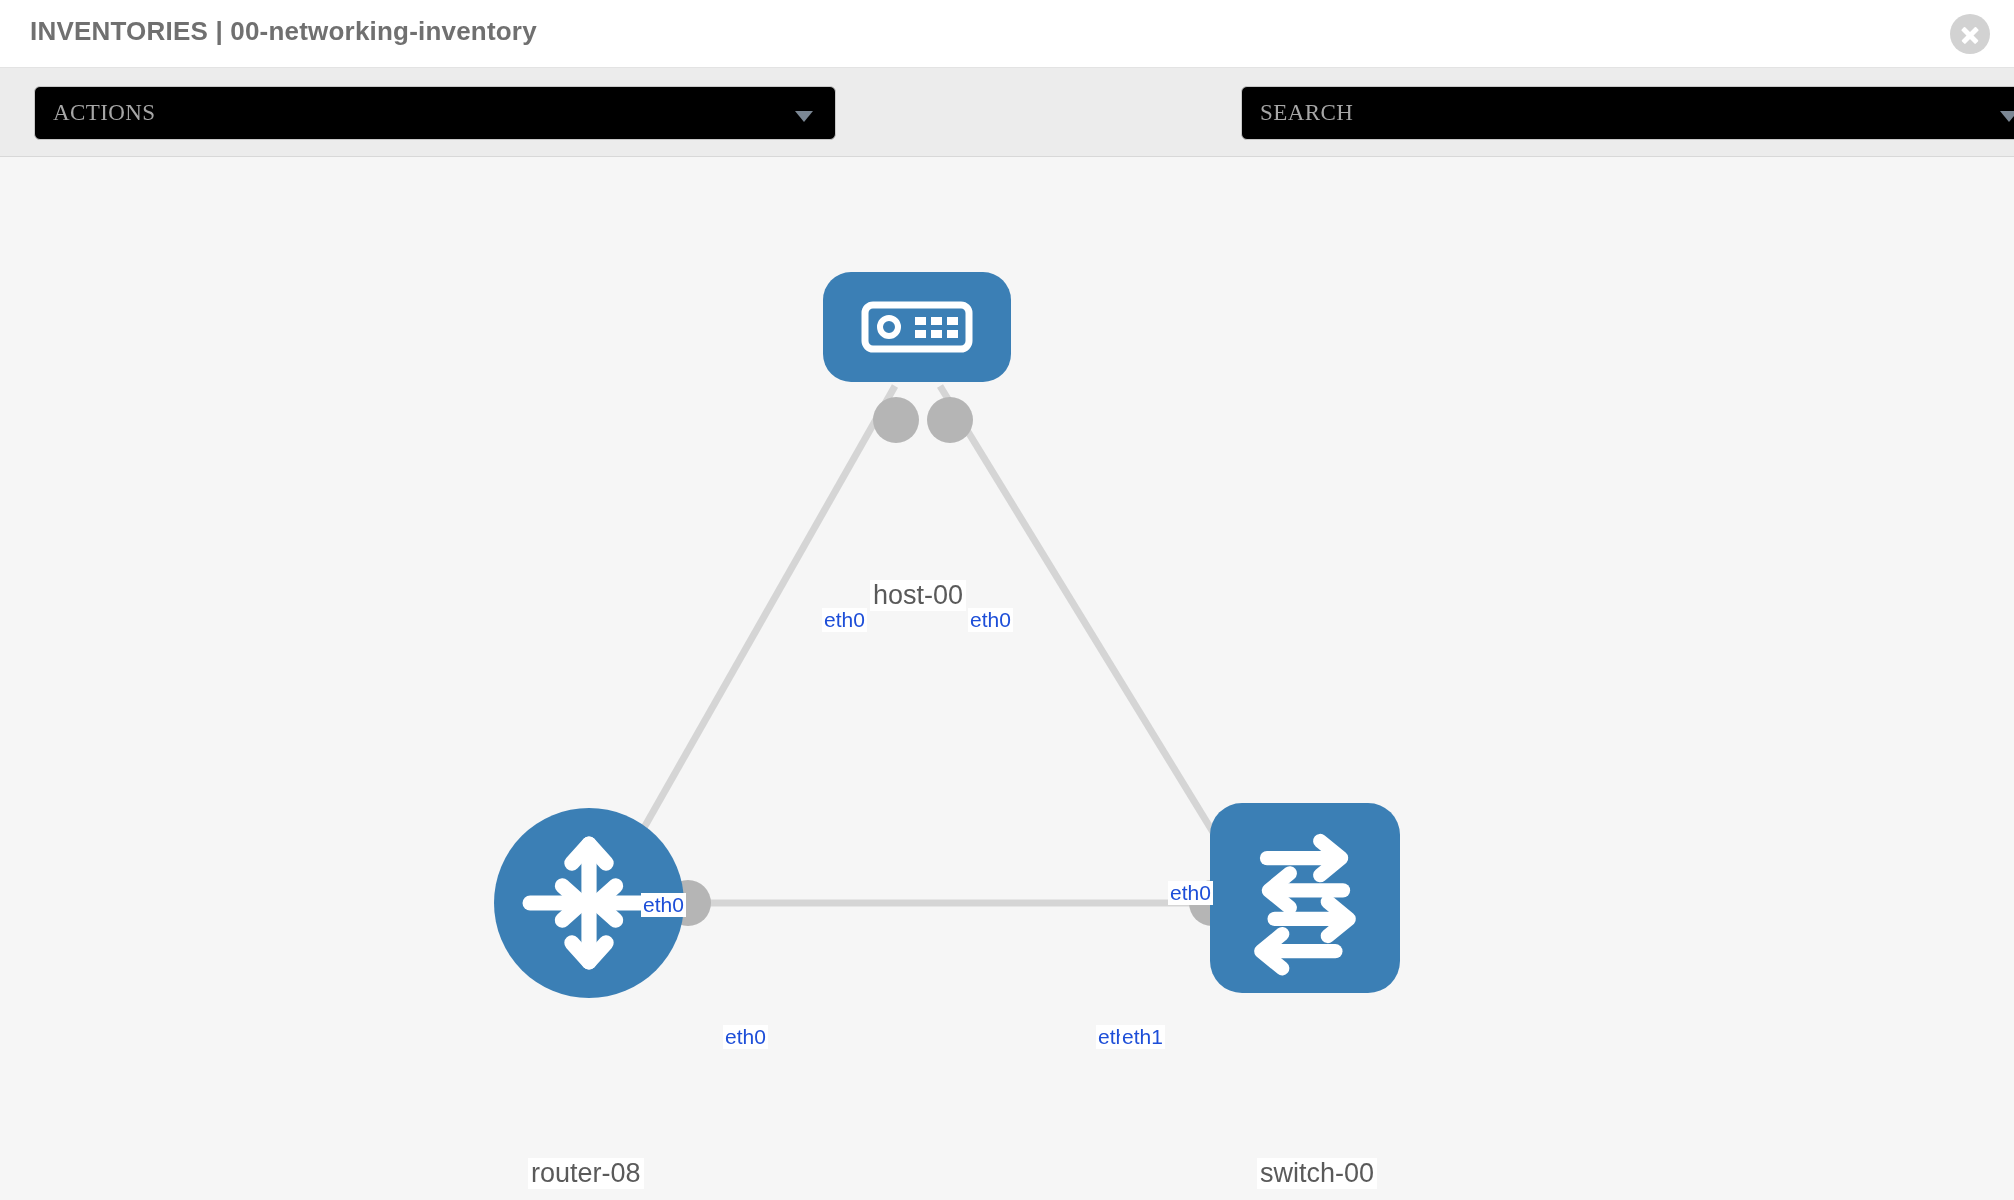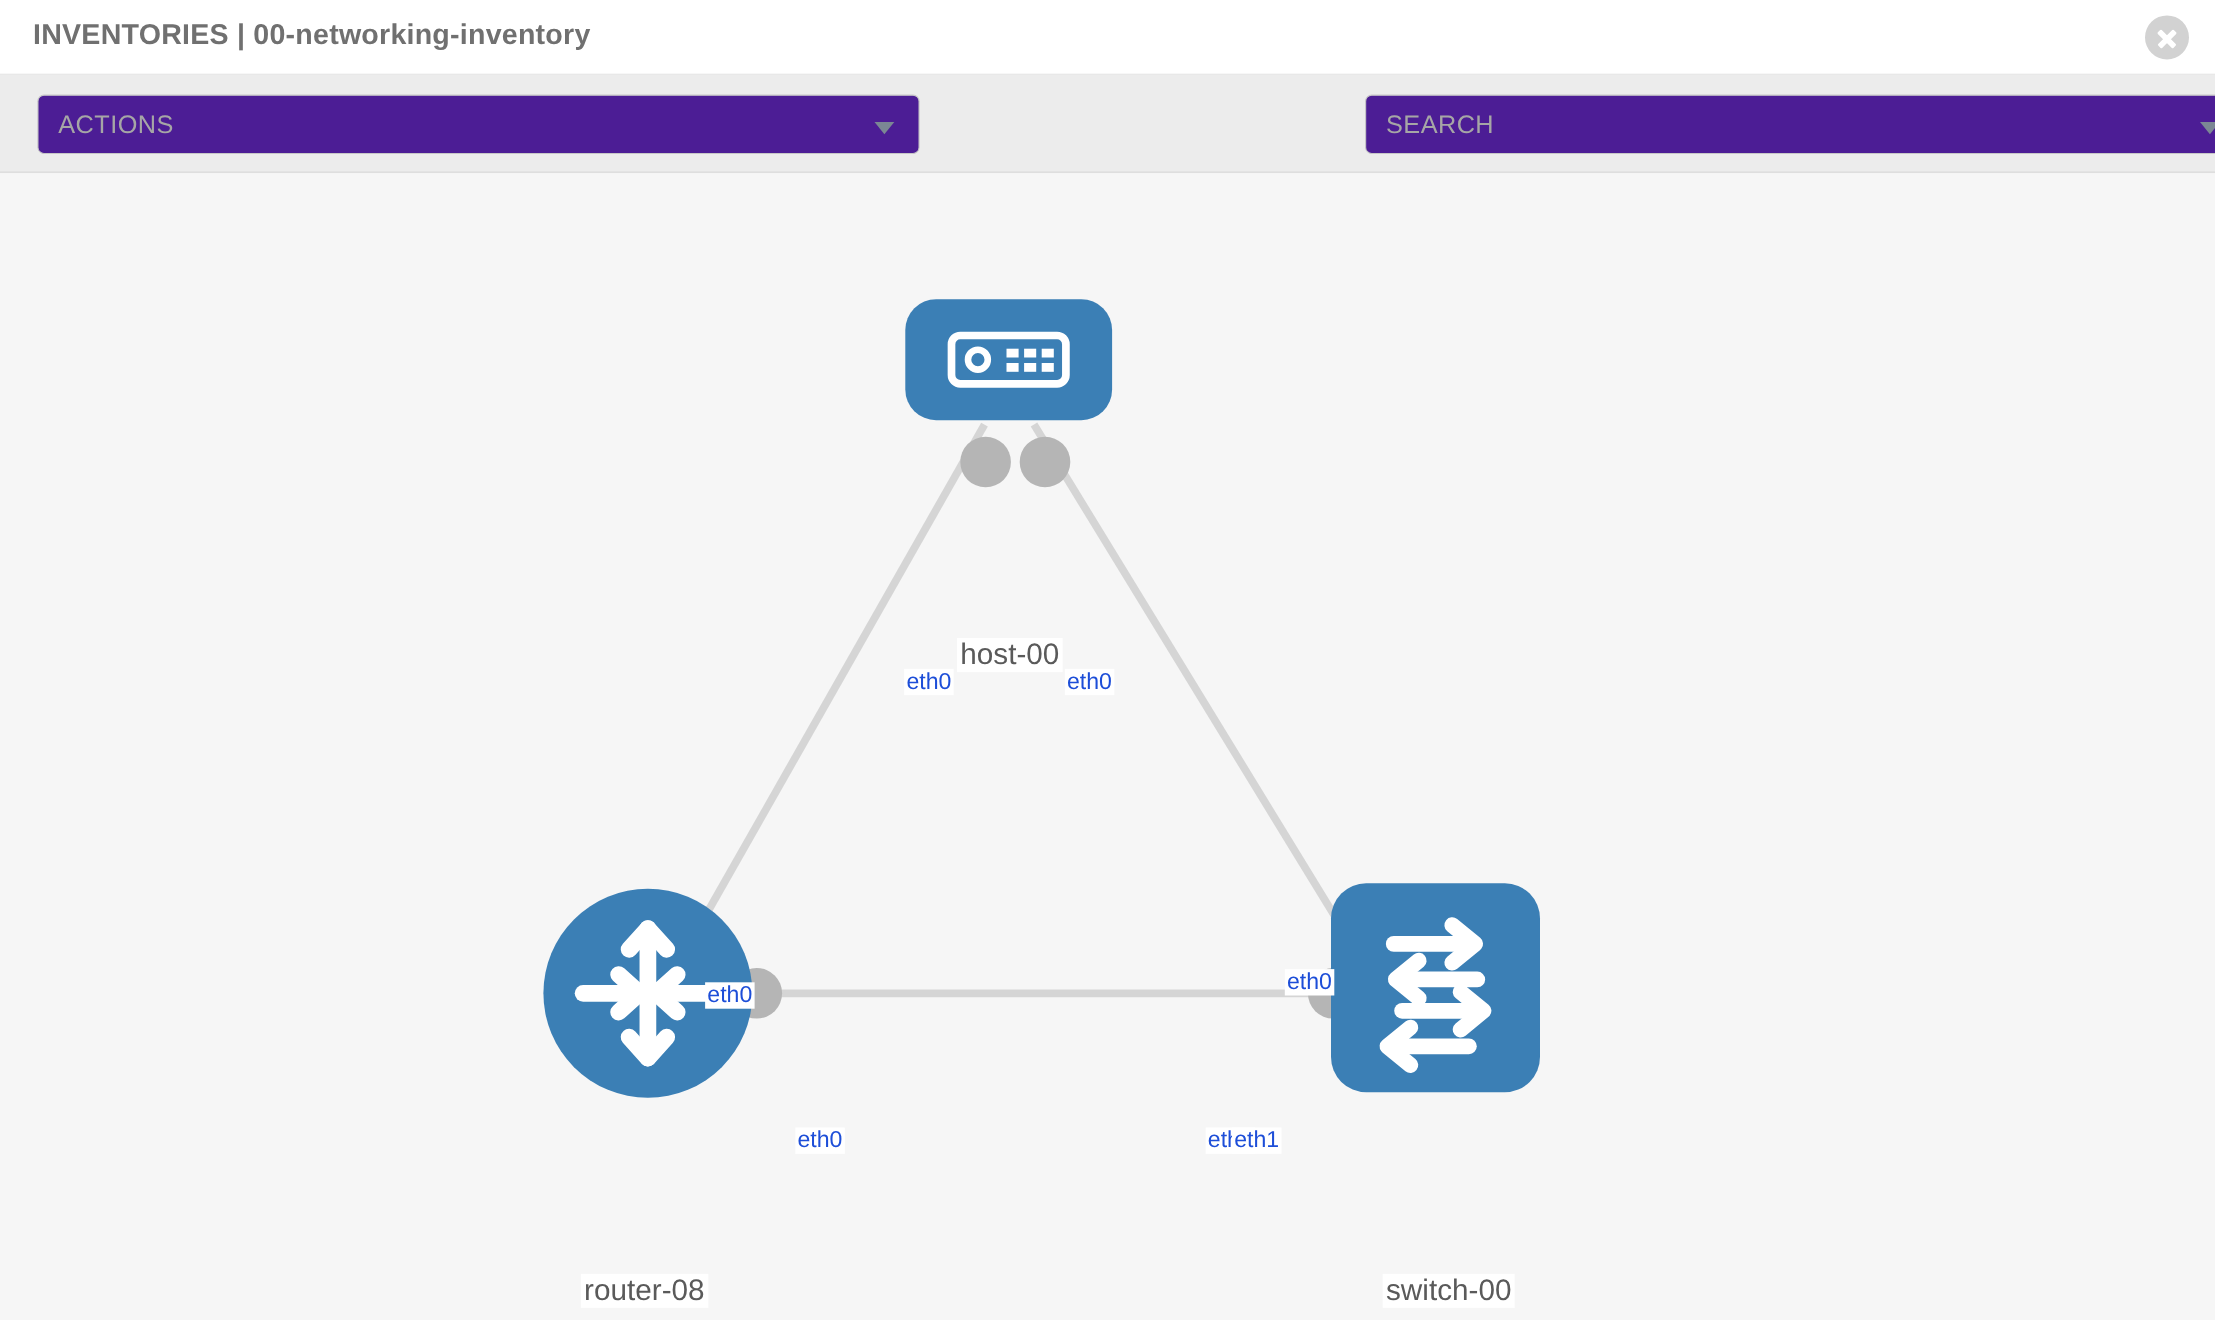--- a/index.html
+++ b/index.html
@@ -66,25 +66,26 @@
     position: absolute;
     top: 68px; left: 0;
     width: 2014px;
     height: 89px;
     background: #ececec;
     border-bottom: 1px solid #d8d8d8;
     box-sizing: border-box;
   }
   .select-box {
     position: absolute;
-    background: #4c1d95;
+    background: #000000;
     border: 1px solid #c7c7c7;
     border-radius: 6px;
     box-sizing: border-box;
     cursor: pointer;
+    font-family: Liberation Serif, serif;
   }
   .actions-select {
     left: 34px;
     top: 18px;
     width: 802px;
     height: 54px;
   }
   .search-select {
     left: 1200px;
     top: 18px;

